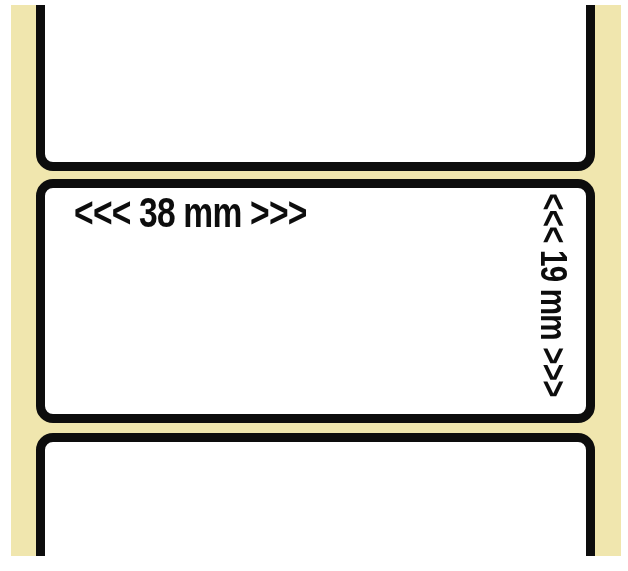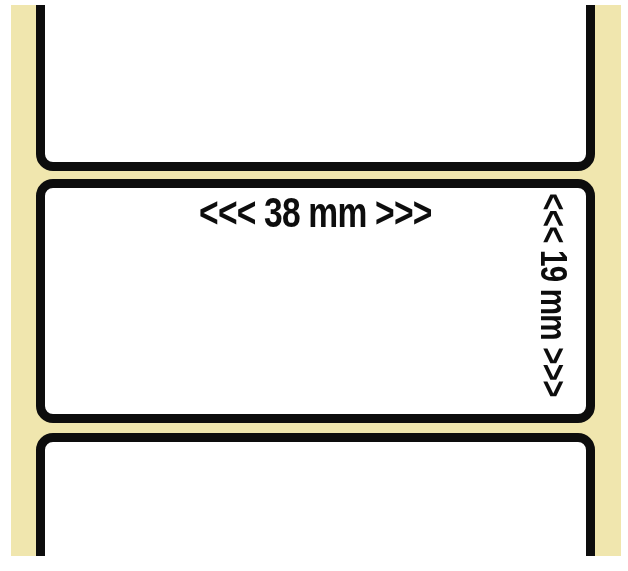--- a/index.html
+++ b/index.html
@@ -43,21 +43,21 @@
   }
   .label-bottom {
     top: 428px;
     height: 170px;
   }
   .dim-h {
     position: absolute;
     top: 2px;
     left: 0;
     width: 100%;
-    text-align: center;
+    text-align: left;
     line-height: 1.1;
   }
   .dim-text {
     display: inline-block;
     font-size: 42px;
     font-weight: bold;
     letter-spacing: -1px;
     color: var(--border, #0d0d0d);
     transform: scaleX(0.8);
     white-space: nowrap;

